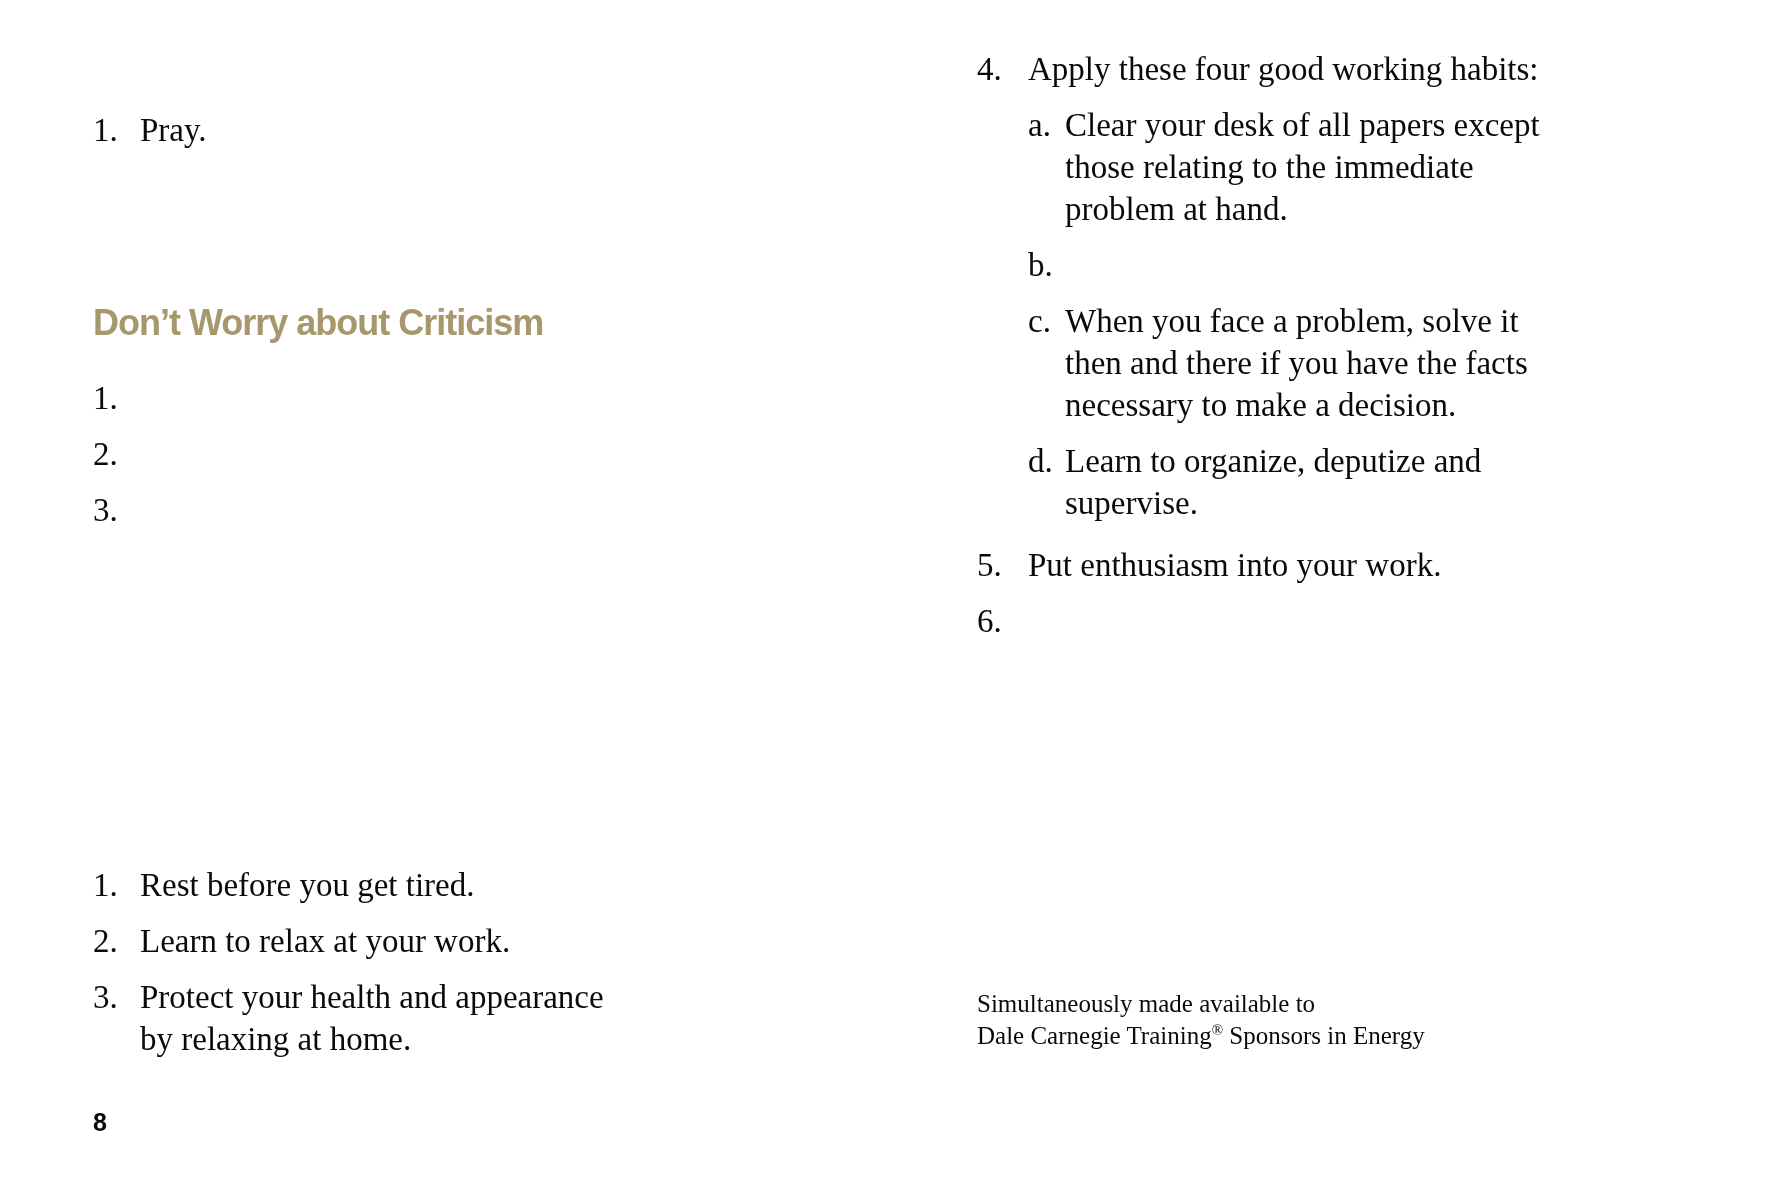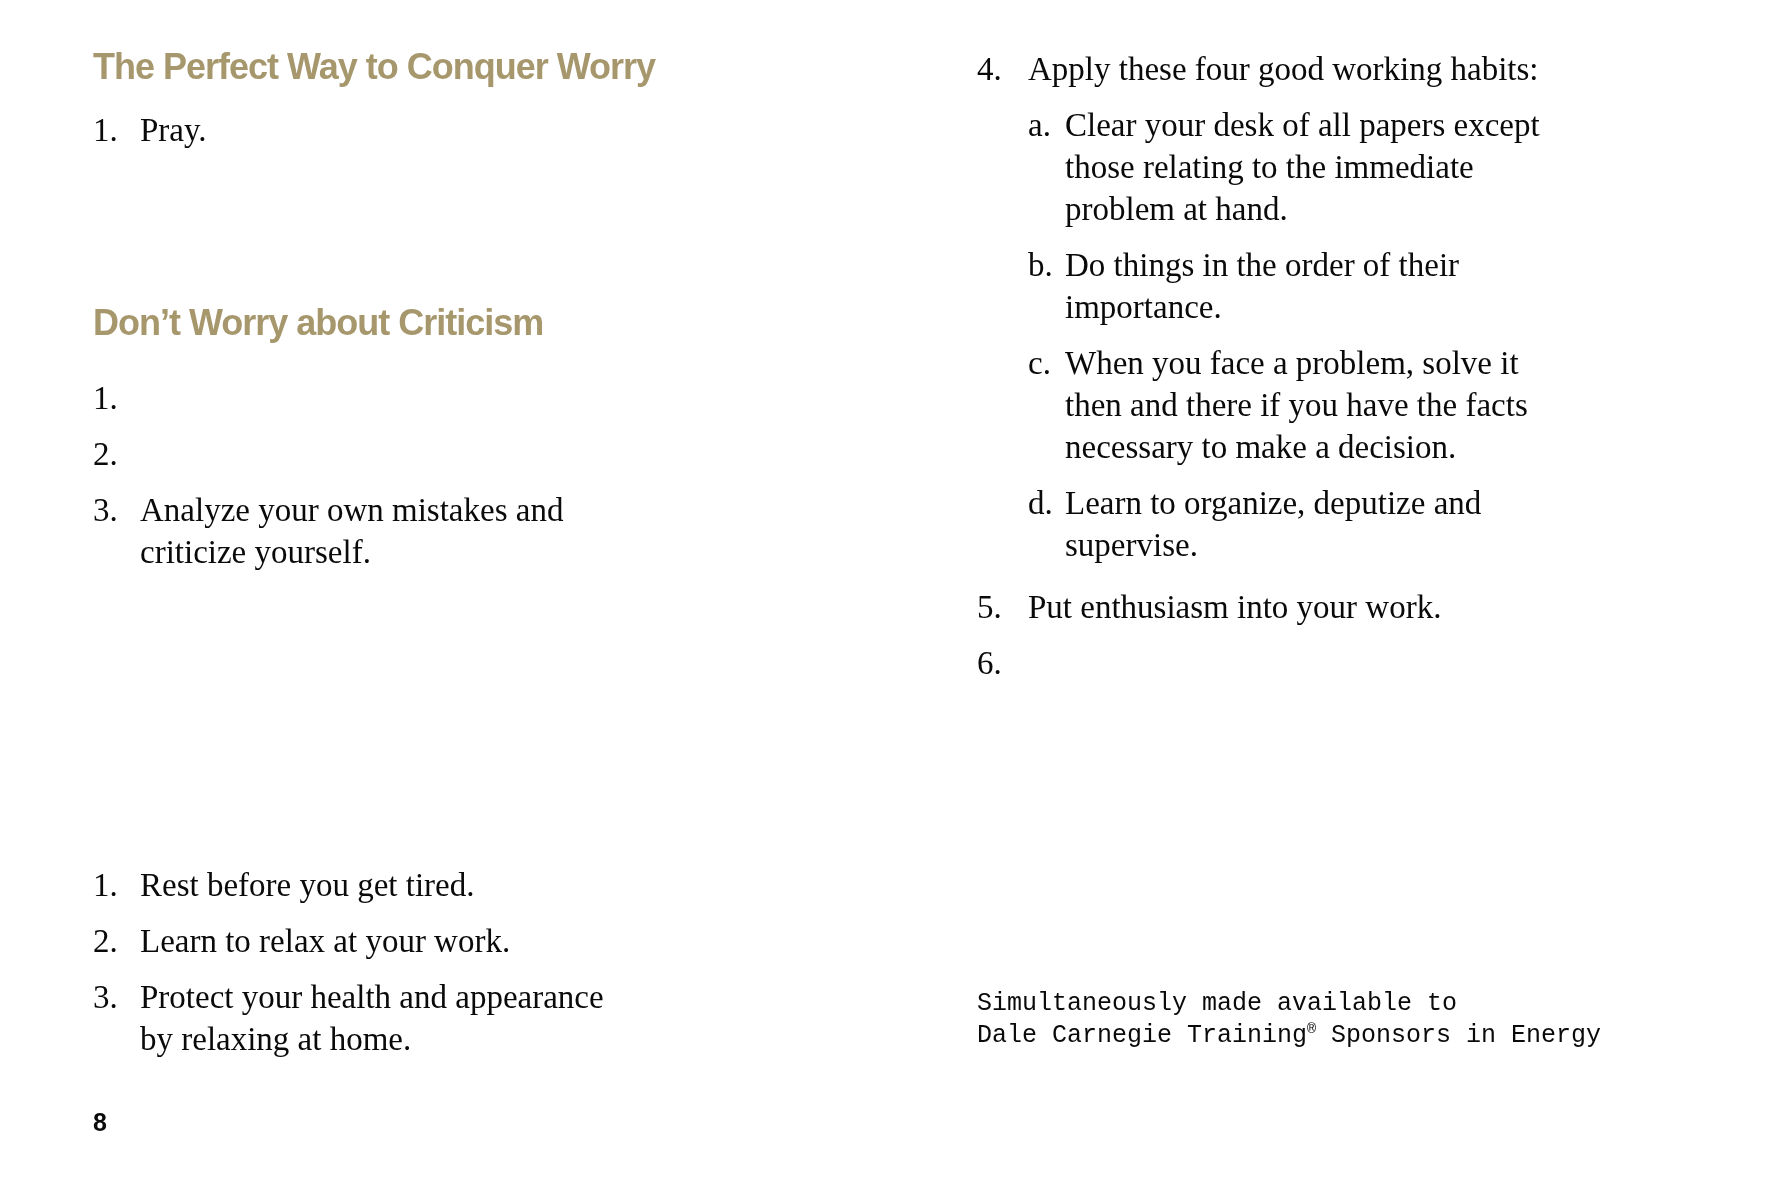--- a/index.html
+++ b/index.html
@@ -60,42 +60,39 @@
     font-weight: 700;
     font-size: 25px;
     color: #0a0a0a;
   }
 </style>
 </head>
 <body>
 
 <div class="page">
 
-  <div class="abs heading" style="left:93px; top:44px; width:640px;">The Perfect Way to Conquer Worry</div>
 
   <div class="abs list" style="left:93px; top:109px;">
     <div class="item">
       <span class="marker">1.</span>
       <span class="text">Pray.</span>
     </div>
   </div>
 
   <div class="abs heading" style="left:93px; top:300px; width:640px;">Don’t Worry about Criticism</div>
 
   <div class="abs list" style="left:93px; top:377px;">
     <div class="item">
       <span class="marker">1.</span>
     </div>
     <div class="item">
       <span class="marker">2.</span>
     </div>
     <div class="item">
       <span class="marker">3.</span>
-      <span class="text">Analyze your own mistakes and
-criticize yourself.</span>
     </div>
   </div>
 
 
   <div class="abs list" style="left:93px; top:864px;">
     <div class="item">
       <span class="marker">1.</span>
       <span class="text">Rest before you get tired.</span>
     </div>
     <div class="item">
@@ -116,22 +113,20 @@
         <div class="text">Apply these four good working habits:</div>
         <div class="sublist">
           <div class="item">
             <span class="marker">a.</span>
             <span class="text">Clear your desk of all papers except
 those relating to the immediate
 problem at hand.</span>
           </div>
           <div class="item">
             <span class="marker">b.</span>
-            <span class="text">Do things in the order of their
-importance.</span>
           </div>
           <div class="item">
             <span class="marker">c.</span>
             <span class="text">When you face a problem, solve it
 then and there if you have the facts
 necessary to make a decision.</span>
           </div>
           <div class="item">
             <span class="marker">d.</span>
             <span class="text">Learn to organize, deputize and
@@ -142,20 +137,20 @@
     </div>
     <div class="item">
       <span class="marker">5.</span>
       <span class="text">Put enthusiasm into your work.</span>
     </div>
     <div class="item">
       <span class="marker">6.</span>
     </div>
   </div>
 
-  <div class="abs footer" style="left:977px; top:988px; width:640px;font-family:Liberation Mono, monospace;">
+  <div class="abs footer" style="left:977px; top:988px; width:640px;">
     <div>Simultaneously made available to</div>
     <div><span>Dale Carnegie Training</span><sup>®</sup><span> Sponsors in Energy</span></div>
   </div>
 
   <div class="abs page-number" style="left:93px; top:1108px;">8</div>
 
 </div>
 
 </body></html>

